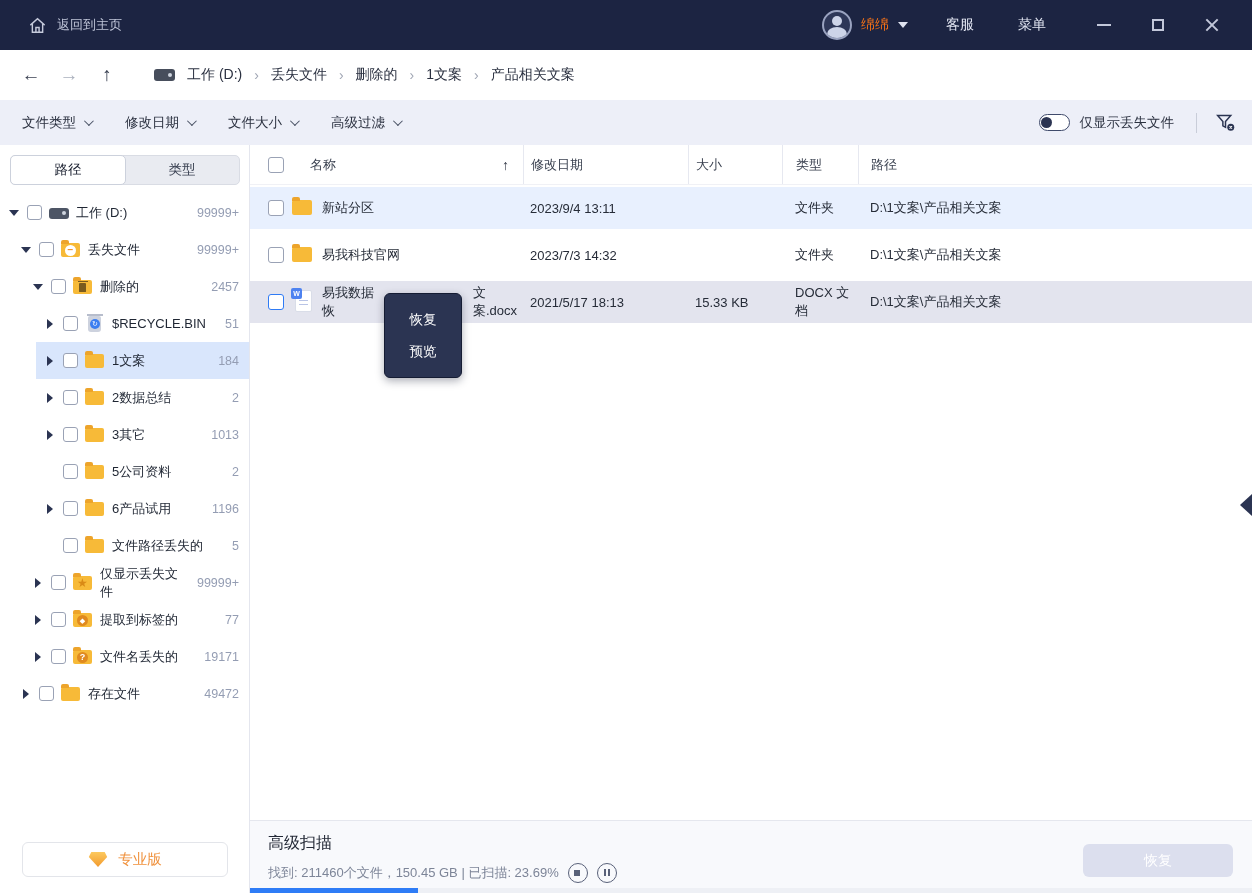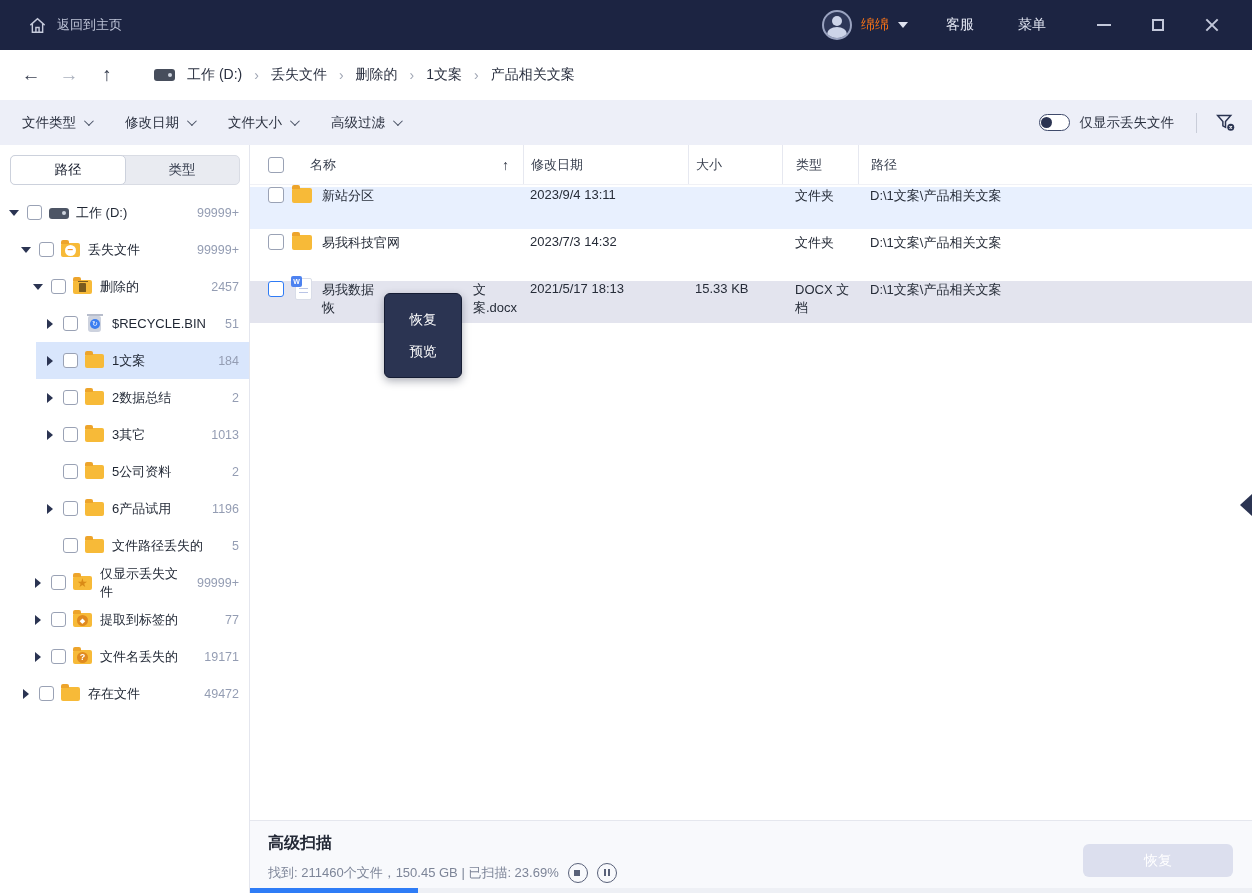--- a/index.html
+++ b/index.html
@@ -108,21 +108,21 @@
   .thead { height:40px; font-size:13px; color:#39404f; border-bottom:1px solid #f0f1f6; }
   .th { height:100%; display:flex; align-items:center; position:relative; }
   .th + .th { border-left:1px solid #e6e8f0; }
   .th-name { padding-left:18px; gap:26px; }
   .th-mod { padding-left:7px; } .th-size { padding-left:7px; } .th-type { padding-left:13px; } .th-path { padding-left:12px; }
   .sort-arrow { position:absolute; right:14px; font-size:14px; color:#2b3140; font-weight:bold; }
   .rows { margin-top:2px; }
   .row { height:42px; margin-bottom:5px; font-size:13px; color:#262c38; }
   .row.hl-blue { background:#e8f0fe; }
   .row.hl-sel  { background:#e3e4ee; }
-  .cell { display:flex; height:100%; }
+  .cell { display:flex; align-items:center; height:100%; }
   .c-name { padding-left:18px; gap:8px; }
   .c-mod { padding-left:7px; } .c-size { padding-left:7px; } .c-type { padding-left:13px; } .c-path { padding-left:12px; }
   .cbx16 { width:16px; height:16px; flex:0 0 16px; border:1.4px solid #9aa2b5; border-radius:3px; background:#fff; }
   .row.hl-sel .cbx16 { border-color:#2f7bf5; }
   .rico { width:22px; height:18px; flex:0 0 22px; position:relative; }
   .rico .folder { width:20px; height:15px; top:1px; }
   .docpage { position:absolute; left:3px; top:-3px; width:17px; height:22px; background:#fff; border:1px solid #d9dde8; border-radius:2px;
     box-shadow:inset 0 -3px 0 0 #fff; }
   .docpage::after { content:""; position:absolute; left:3px; top:9px; width:9px; height:8px;
     background:repeating-linear-gradient(#b9c4e6 0 1.5px, transparent 1.5px 4px); }
@@ -131,21 +131,21 @@
   .name-spacer { display:inline-block; width:89px; }
 
   
   .ctxmenu { position:absolute; left:384px; top:293px; width:78px; height:85px; background:#2b3452;
     border:1px solid #151c33; border-radius:6px; box-shadow:0 3px 8px rgba(20,25,50,.35); z-index:10;
     display:flex; flex-direction:column; justify-content:center; gap:10px; }
   .ctxitem { color:#fff; font-size:13.5px; text-align:center; line-height:22px; }
 
   
   .bottombar { position:absolute; left:250px; top:820px; width:1002px; height:68px; background:#f8f9fc; border-top:1px solid #e5e7ee; }
-  .scan-title { position:absolute; left:18px; top:12px; font-size:16px; font-weight:bold; color:#232936; }
+  .scan-title { position:absolute; left:18px; top:12px; font-size:16px; font-weight:normal; color:#232936; }
   .scan-stats { position:absolute; left:18px; top:42px; font-size:13px; color:#7d8598; display:flex; align-items:center; gap:9px; }
   .circbtn { width:20px; height:20px; border:1.5px solid #596179; border-radius:50%; position:relative; }
   .circbtn.stop::after { content:""; position:absolute; left:5.5px; top:5.5px; width:6px; height:6px; background:#596179; }
   .circbtn.pause::before,.circbtn.pause::after { content:""; position:absolute; top:5px; width:2px; height:7px; background:#596179; }
   .circbtn.pause::before { left:6px; } .circbtn.pause::after { left:10px; }
   .btn-recover { position:absolute; left:833px; top:23px; width:150px; height:33px; background:#dcdfee; border-radius:6px;
     color:#fff; font-size:14px; display:flex; align-items:center; justify-content:center; }
 
   .progress-track { position:absolute; left:250px; top:888px; width:1002px; height:5px; background:#eef0f5; }
   .progress-fill { width:168px; height:5px; background:#2e7cf6; }
@@ -403,20 +403,34 @@
         <span class="exp closed"></span>
         <span class="cbx"></span>
         <span class="tico">
             <span class="folder"></span>
           </span>
         <span>存在文件</span>
         <span class="tcount">49472</span>
       </div>
     </div>
 
+    <div class="upgrade">
+      <span class="icw">
+        <svg width="20" height="17" viewBox="0 0 24 20">
+          <defs>
+              <linearGradient id="gem" x1="0" y1="0" x2="0" y2="1">
+            <stop offset="0" stop-color="#fcc95e"></stop>
+                <stop offset="1" stop-color="#f29a2e"></stop>
+          </linearGradient>
+            </defs>
+          <polygon points="4,1 20,1 23,7 12,19 1,7" fill="url(#gem)"></polygon>
+        </svg>
+      </span>
+      <span>专业版</span>
+    </div>
   </div>
 
   <div class="main">
     <div class="thead grid-cols">
       <div class="th th-name">
         <span class="cbx16"></span>
         <span>名称</span>
         <span class="sort-arrow">↑</span>
       </div>
       <div class="th th-mod">

